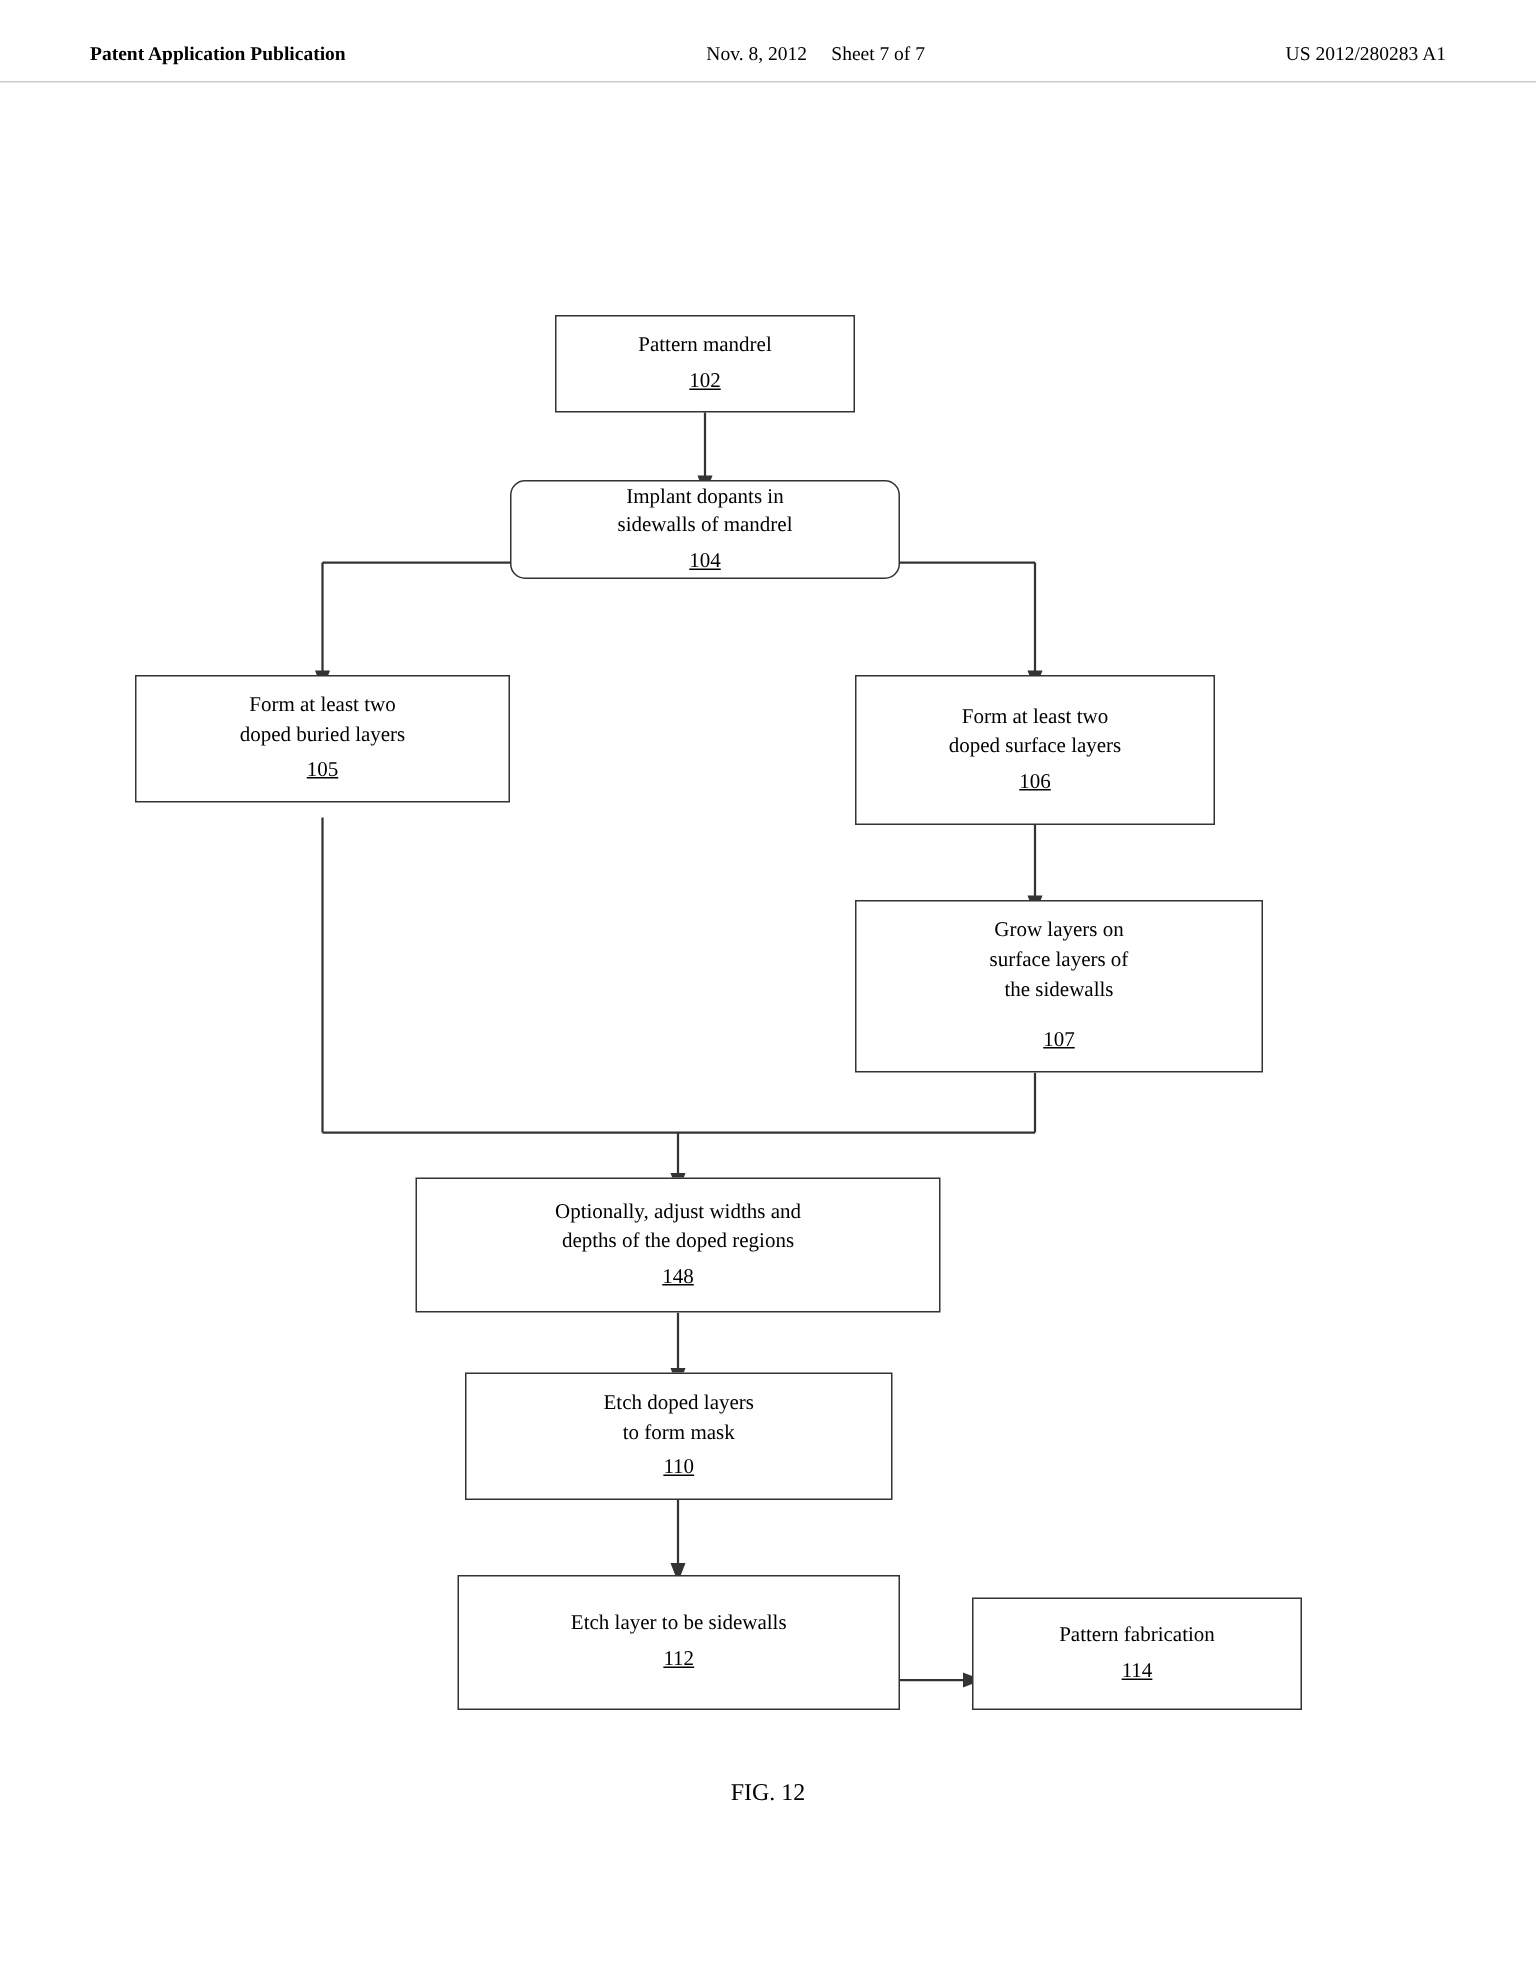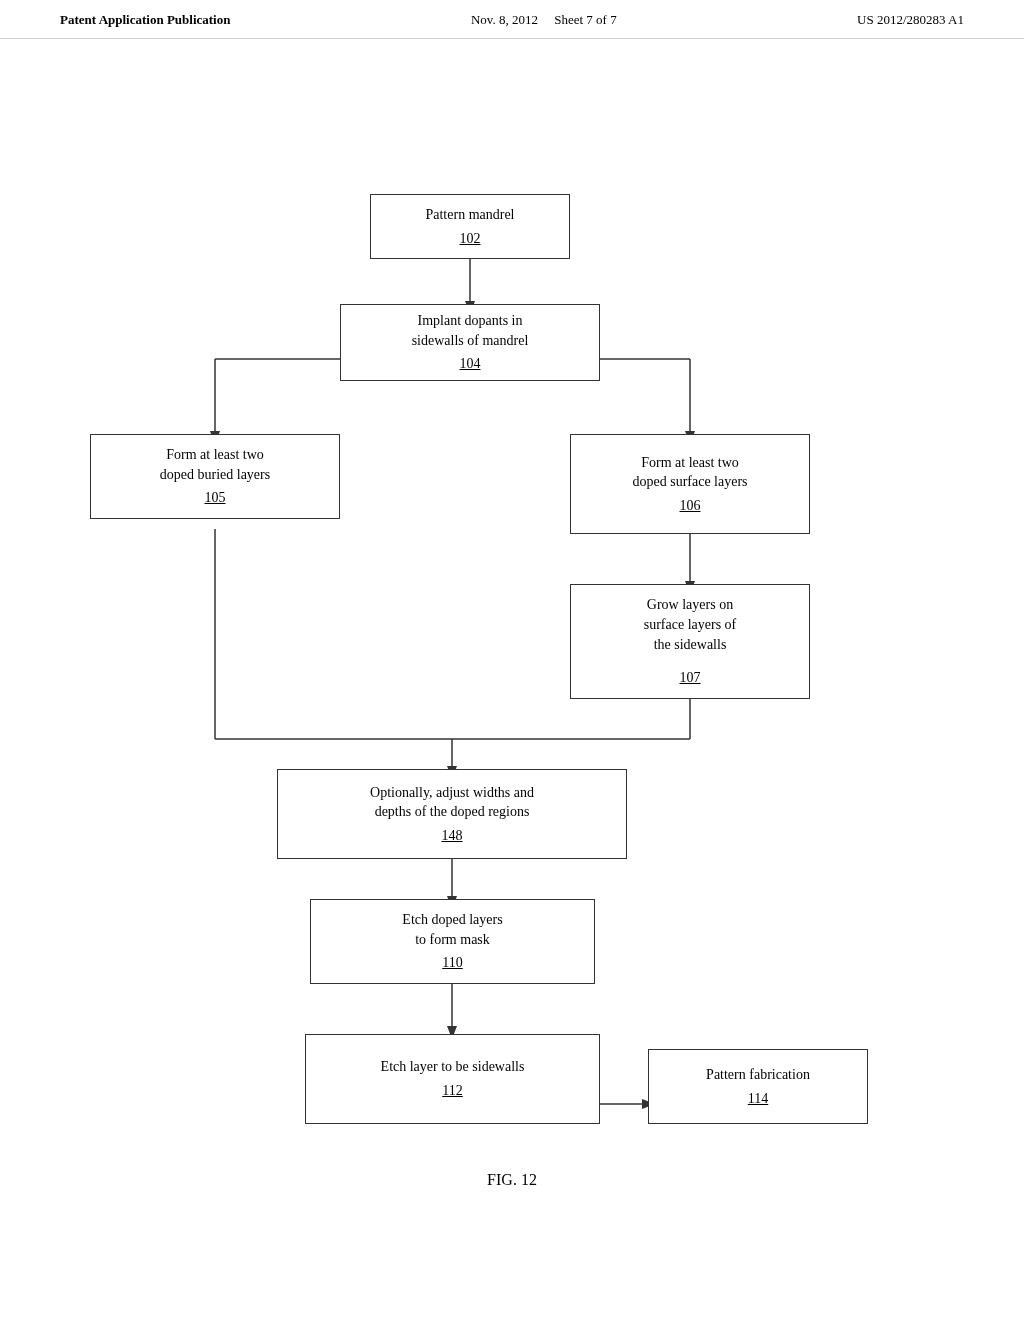--- a/index.html
+++ b/index.html
@@ -10,21 +10,21 @@
       font-family: 'Times New Roman', Times, serif;
       position: relative;
       overflow: hidden;
     }
 
     
     .header {
       display: flex;
       justify-content: space-between;
       align-items: center;
-      padding: 12px 60px 10px 60px;
+      padding: 28px 60px 10px 60px;
       font-size: 13px;
       border-bottom: 1px solid #ccc;
     }
     .header-left { font-weight: bold; font-size: 13px; }
     .header-center { font-size: 13px; }
     .header-right { font-size: 13px; }
 
     
     .diagram-area {
       position: relative;
@@ -121,36 +121,36 @@
 
     <line x1="587" y1="1065" x2="645" y2="1065" stroke="#333" stroke-width="1.5"></line>
     <polygon points="642,1060 655,1065 642,1070" fill="#333"></polygon>
   </svg>
 
   <div class="flow-box" style="left: 370px; top: 155px; width: 200px; height: 65px;">
     <span>Pattern mandrel</span>
     <span class="ref-num">102</span>
   </div>
 
-  <div class="flow-box" style="left: 340px; top: 265px; width: 260px; height: 77px;">
+  <div class="flow-box" style="left: 340px; top: 265px; width: 260px; height: 66px; border-radius: 10px;">
     <span>Implant dopants in<br>sidewalls of mandrel</span>
     <span class="ref-num">104</span>
   </div>
 
   <div class="flow-box" style="left: 90px; top: 395px; width: 250px; height: 85px;">
     <span>Form at least two<br>doped buried layers</span>
     <span class="ref-num">105</span>
   </div>
 
   <div class="flow-box" style="left: 570px; top: 395px; width: 240px; height: 100px;">
     <span>Form at least two<br>doped surface layers</span>
     <span class="ref-num">106</span>
   </div>
 
-  <div class="flow-box" style="left: 570px; top: 545px; width: 240px; height: 115px; gap: 10px;">
+  <div class="flow-box" style="left: 570px; top: 545px; width: 272px; height: 115px; gap: 10px;">
     <span>Grow layers on<br>surface layers of<br>the sidewalls</span>
     <span class="ref-num">107</span>
   </div>
 
   <div class="flow-box" style="left: 277px; top: 730px; width: 350px; height: 90px;">
     <span>Optionally, adjust widths and<br>depths of the doped regions</span>
     <span class="ref-num">148</span>
   </div>
 
   <div class="flow-box" style="left: 310px; top: 860px; width: 285px; height: 85px;">

